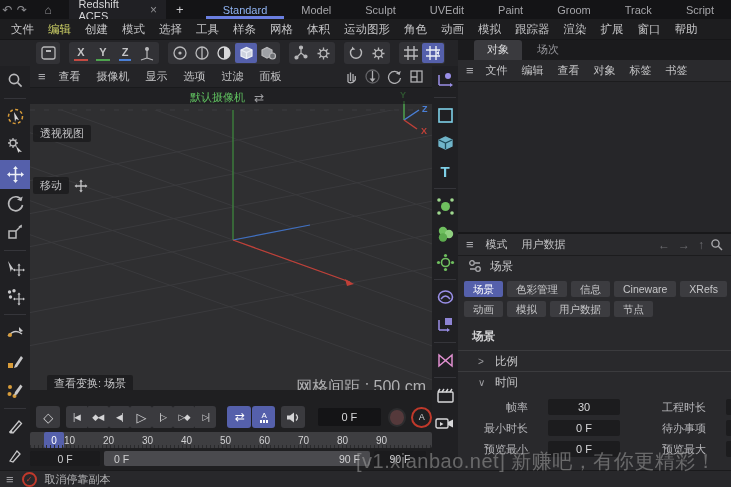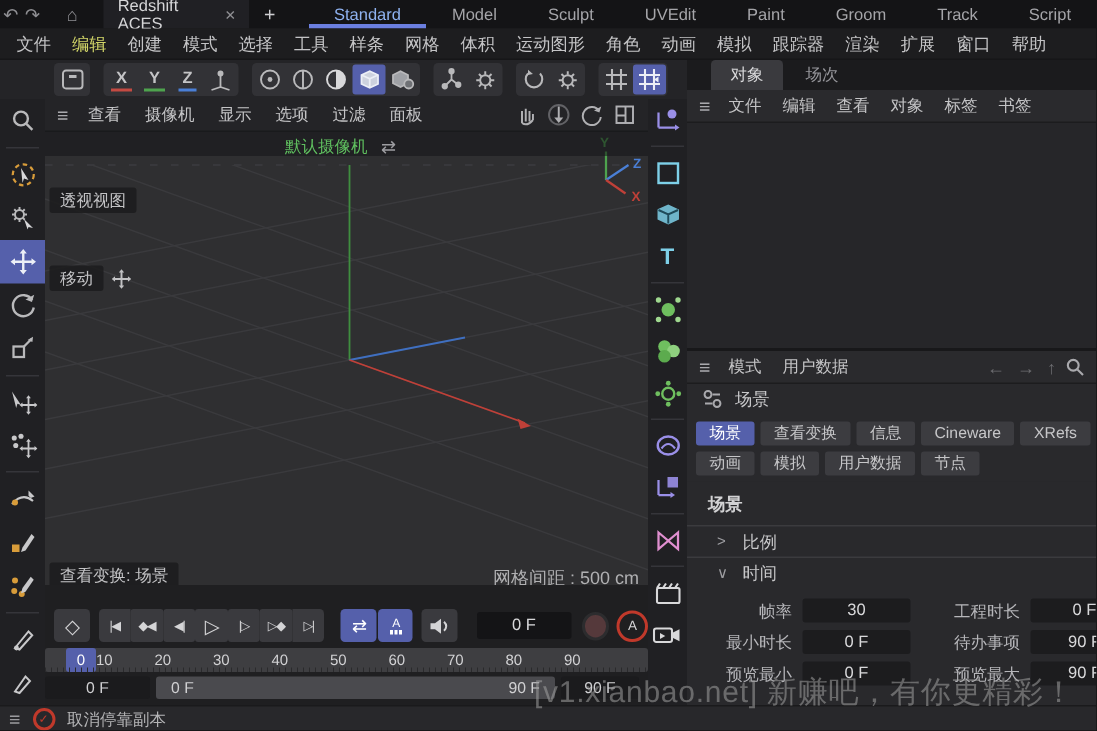--- a/index.html
+++ b/index.html
@@ -51,39 +51,39 @@
   .vp-menu{height:22px;background:#242427;display:flex;align-items:center;font-size:11px;padding:0 8px;gap:2px;border-bottom:1px solid #191a1c;box-sizing:border-box;}
   .vp-menu .mitem{padding:0 7px;}
   .vp-ham{color:#a9a9ad;font-size:13px;margin-right:4px;}
   .vp-nav{margin-left:auto;display:flex;gap:7px;}
   .vp-canvas{position:relative;width:402px;height:302px;background:#2f2f31;overflow:hidden;}
   .vp-band{position:absolute;left:0;top:0;width:100%;height:16px;background:rgba(20,20,23,.55);}
   .vp-pill{position:absolute;background:#1c1c1ee0;color:#c2c2c4;font-size:11px;padding:1px 7px;border-radius:2px;white-space:nowrap;}
   .vp-cam{position:absolute;left:160px;top:2px;display:flex;align-items:center;gap:9px;font-size:11px;color:#5fbf5f;}
   .vp-cam .swap{color:#9d9da1;font-size:12px;}
   .vp-move{position:absolute;left:3px;top:89px;display:flex;align-items:center;gap:5px;}
-  .vp-info-l{position:absolute;left:3px;top:287px;}
-  .vp-info-r{position:absolute;right:6px;top:289px;color:#b0b0b2;font-size:12px;white-space:nowrap;padding-left:25px;}
+  .vp-info-l{position:absolute;left:17px;top:287px;}
+  .vp-info-r{position:absolute;right:6px;top:289px;color:#b0b0b2;font-size:16px;white-space:nowrap;padding-left:25px;}
 
   
   .rpanel{left:458px;top:40px;width:273px;height:447px;background:#28282b;display:flex;flex-direction:column;}
   .pmenu{height:22px;background:#2a2a2d;display:flex;align-items:center;font-size:11px;padding:0 8px;gap:2px;border-bottom:1px solid #1c1c1e;box-sizing:border-box;}
   .pmenu .mitem{padding:0 6px;}
   .om-tree{height:150px;background:#262629;border-bottom:2px solid #18181a;}
   .nav-dim{color:#6e6e72;font-size:12px;padding:0 2px;}
   .am-menu-right{margin-left:auto;display:flex;align-items:center;gap:4px;}
   .mode-row{height:20px;display:flex;align-items:center;gap:8px;padding-left:10px;font-size:11.5px;background:#29292c;}
   .tabbtns{background:#29292c;padding:5px 0 4px 6px;display:flex;flex-wrap:wrap;gap:4px;width:273px;box-sizing:border-box;}
   .tbt{height:16px;line-height:16px;padding:0 9px;background:#3c3c40;border-radius:2px;font-size:10.5px;color:#c6c6c8;white-space:nowrap;}
   .tbt.active{background:#5560ab;color:#fff;}
   .sec{background:#29292c;flex:1;}
   .sec-title{padding:8px 0 6px 14px;font-weight:bold;font-size:11.5px;color:#d2d2d4;}
   .grp{height:20px;border-top:1px solid #3b3b3e;display:flex;align-items:center;gap:9px;padding-left:20px;font-size:11.5px;color:#c6c6c8;}
   .chev{color:#9d9da1;font-size:10px;width:8px;}
-  .fields{padding:7px 0 0 12px;display:grid;grid-template-columns:58px 72px 66px 72px;gap:5px 7px;align-items:center;font-size:11px;}
+  .fields{padding:7px 0 0 12px;display:grid;grid-template-columns:58px 72px 66px 72px;gap:5px 20px;align-items:center;font-size:11px;}
   .flabel{text-align:right;color:#b6b6ba;white-space:nowrap;}
   .fval{height:16px;background:#1c1c1e;border-radius:2px;display:flex;align-items:center;justify-content:center;color:#d8d8da;}
 
   
   .timeline{left:30px;top:402px;width:402px;height:68px;}
   .transport{height:30px;display:flex;align-items:center;}
   .trb{width:22px;height:22px;display:flex;align-items:center;justify-content:center;background:#3a3a3e;color:#d4d4d6;font-size:8.5px;letter-spacing:-1px;border-radius:2px;}
   .trb.first{border-radius:3px 0 0 3px;} .trb.last{border-radius:0 3px 3px 0;}
   .trb.play{font-size:13px;}
   .trb.solo{border-radius:3px;margin-right:6px;width:24px;}
@@ -564,21 +564,21 @@
     <div class="mode-row">
       <svg width="14" height="14" fill="none" stroke="#a9a9ad" stroke-width="1.3">
           <circle cx="4" cy="4" r="2.3"></circle>
           <circle cx="10" cy="10" r="2.3"></circle>
           <path d="M7 4 H12 M2 10 H7"></path>
         </svg>
       <span>场景</span>
     </div>
     <div class="tabbtns">
       <span class="tbt active">场景</span>
-      <span class="tbt">查看变换</span>
+      <span class="tbt">色彩管理</span>
       <span class="tbt">信息</span>
       <span class="tbt">Cineware</span>
       <span class="tbt">XRefs</span>
       <span class="tbt">动画</span>
       <span class="tbt">模拟</span>
       <span class="tbt">用户数据</span>
       <span class="tbt">节点</span>
     </div>
     <div class="sec">
       <div class="sec-title">场景</div>

